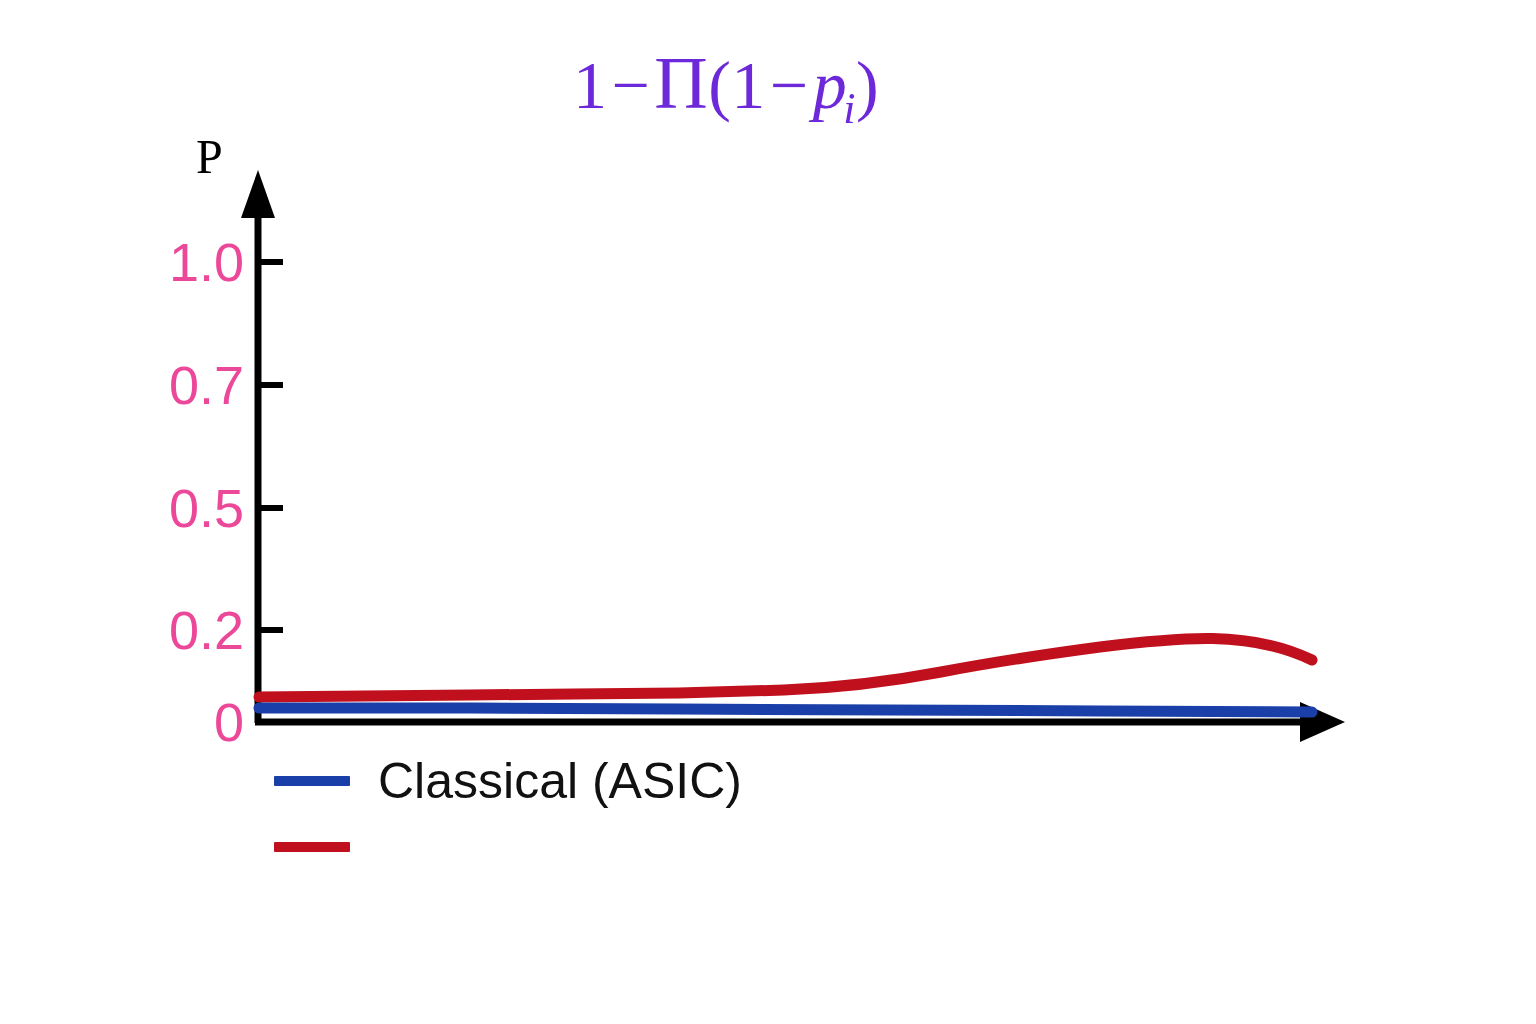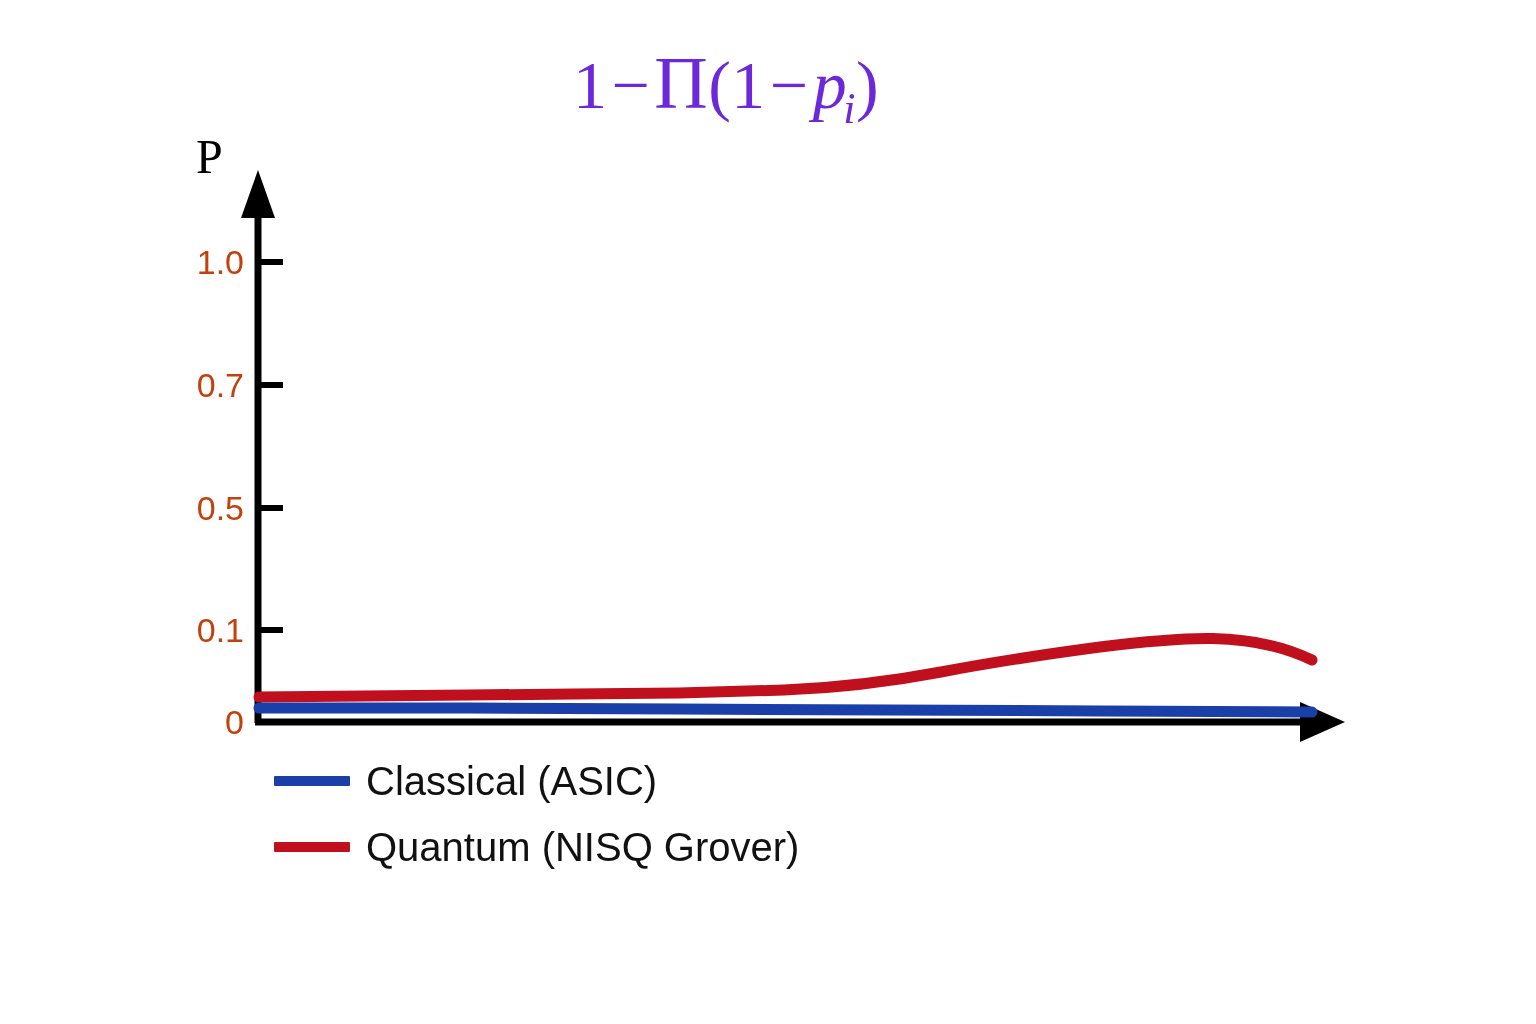--- a/index.html
+++ b/index.html
@@ -80,23 +80,23 @@
     line-height: 1;
     color: #111111;
     white-space: nowrap;
   }
   .ytick-label {
     position: absolute;
     right: 0;
     width: 100%;
     text-align: right;
     font-family: "Liberation Sans", sans-serif;
-    font-size: 34px;
-    line-height: 1;
-    color: #c2410c;
+    font-size: 54px;
+    line-height: 1;
+    color: #ec4899;
     white-space: nowrap;
   }
   .ytick-wrap {
     position: absolute;
     left: 110px;
     width: 134px;
     height: 0;
   }
 
   
@@ -110,23 +110,23 @@
     align-items: center;
     height: 66px;
   }
   .legend-swatch {
     width: 76px;
     height: 10px;
     border-radius: 1px;
     flex: 0 0 auto;
   }
   .legend-label {
-    margin-left: 16px;
-    font-family: "Liberation Sans", sans-serif;
-    font-size: 40px;
+    margin-left: 28px;
+    font-family: "Liberation Sans", sans-serif;
+    font-size: 50px;
     line-height: 1;
     color: #111111;
     white-space: nowrap;
     text-align: center;
   }
 </style>
 </head>
 <body>
 
 <div id="stage">
@@ -173,32 +173,31 @@
   <div class="ytick-wrap" style="top:262px">
     <div class="ytick-label" style="transform:translateY(-50%)">1.0</div>
   </div>
   <div class="ytick-wrap" style="top:385px">
     <div class="ytick-label" style="transform:translateY(-50%)">0.7</div>
   </div>
   <div class="ytick-wrap" style="top:508px">
     <div class="ytick-label" style="transform:translateY(-50%)">0.5</div>
   </div>
   <div class="ytick-wrap" style="top:630px">
-    <div class="ytick-label" style="transform:translateY(-50%)">0.1</div>
+    <div class="ytick-label" style="transform:translateY(-50%)">0.2</div>
   </div>
   <div class="ytick-wrap" style="top:722px">
     <div class="ytick-label" style="transform:translateY(-50%)">0</div>
   </div>
 
   <div class="axis-name-y">P</div>
 
   <div class="legend">
     <div class="legend-row">
       <span class="legend-swatch" style="background:#1A3FA8"></span>
       <span class="legend-label">Classical (ASIC)</span>
     </div>
     <div class="legend-row">
       <span class="legend-swatch" style="background:#C0101E"></span>
-      <span class="legend-label">Quantum (NISQ Grover)</span>
     </div>
   </div>
 
 </div>
 
 </body></html>

